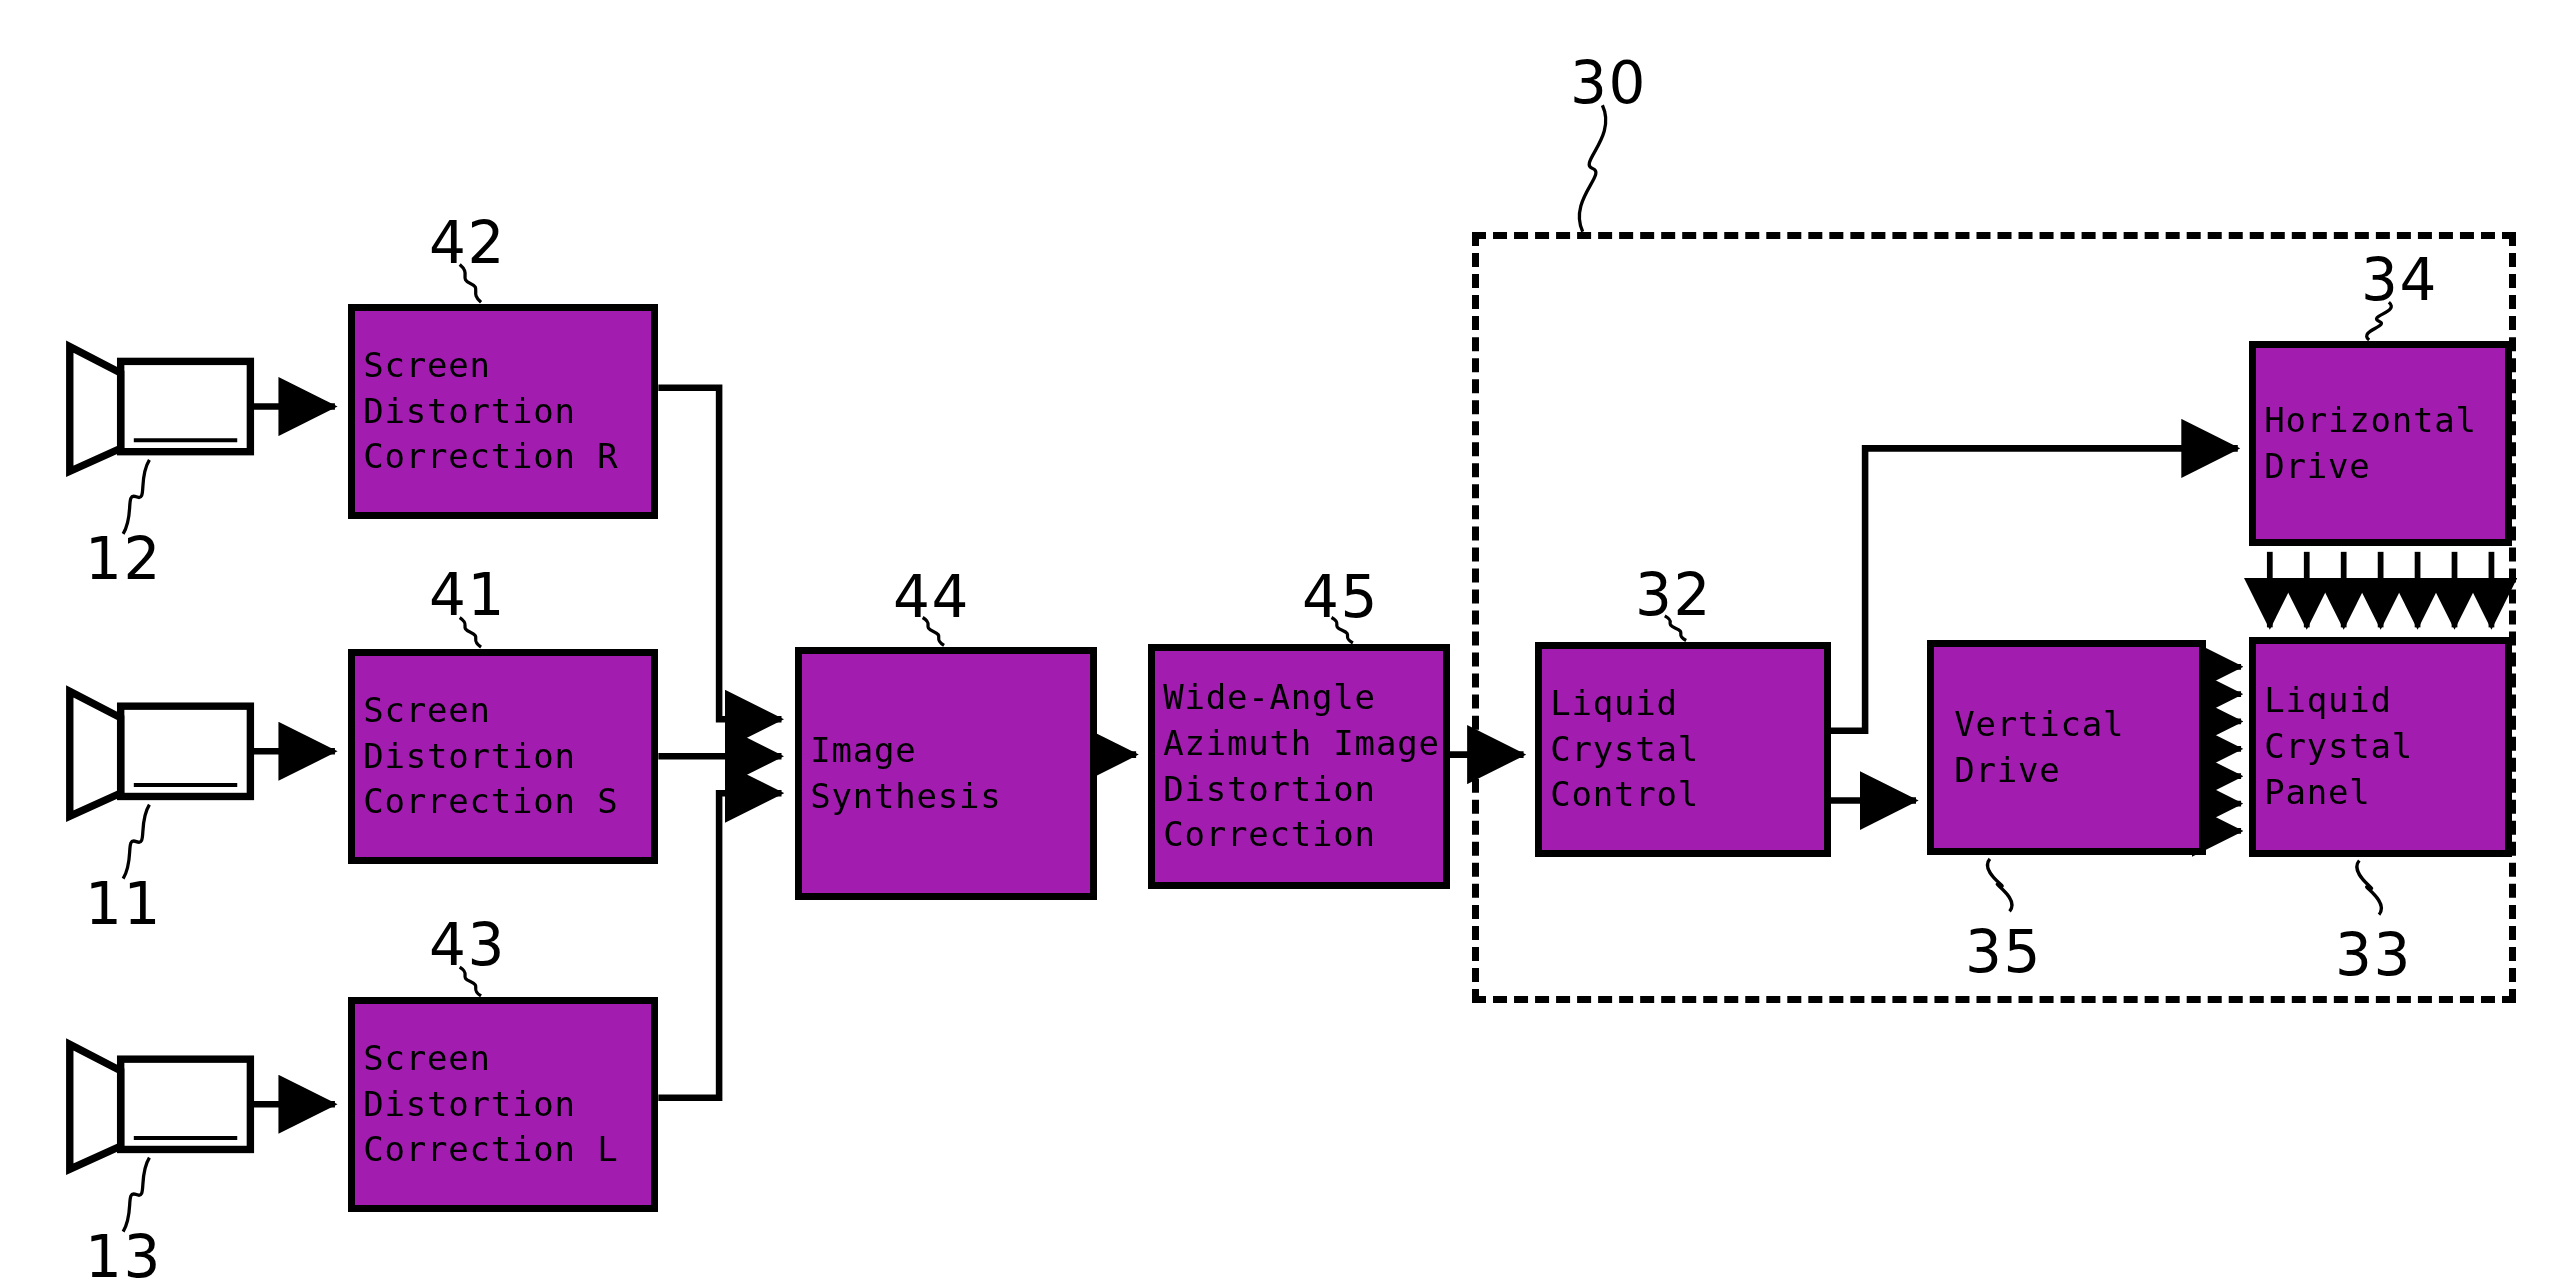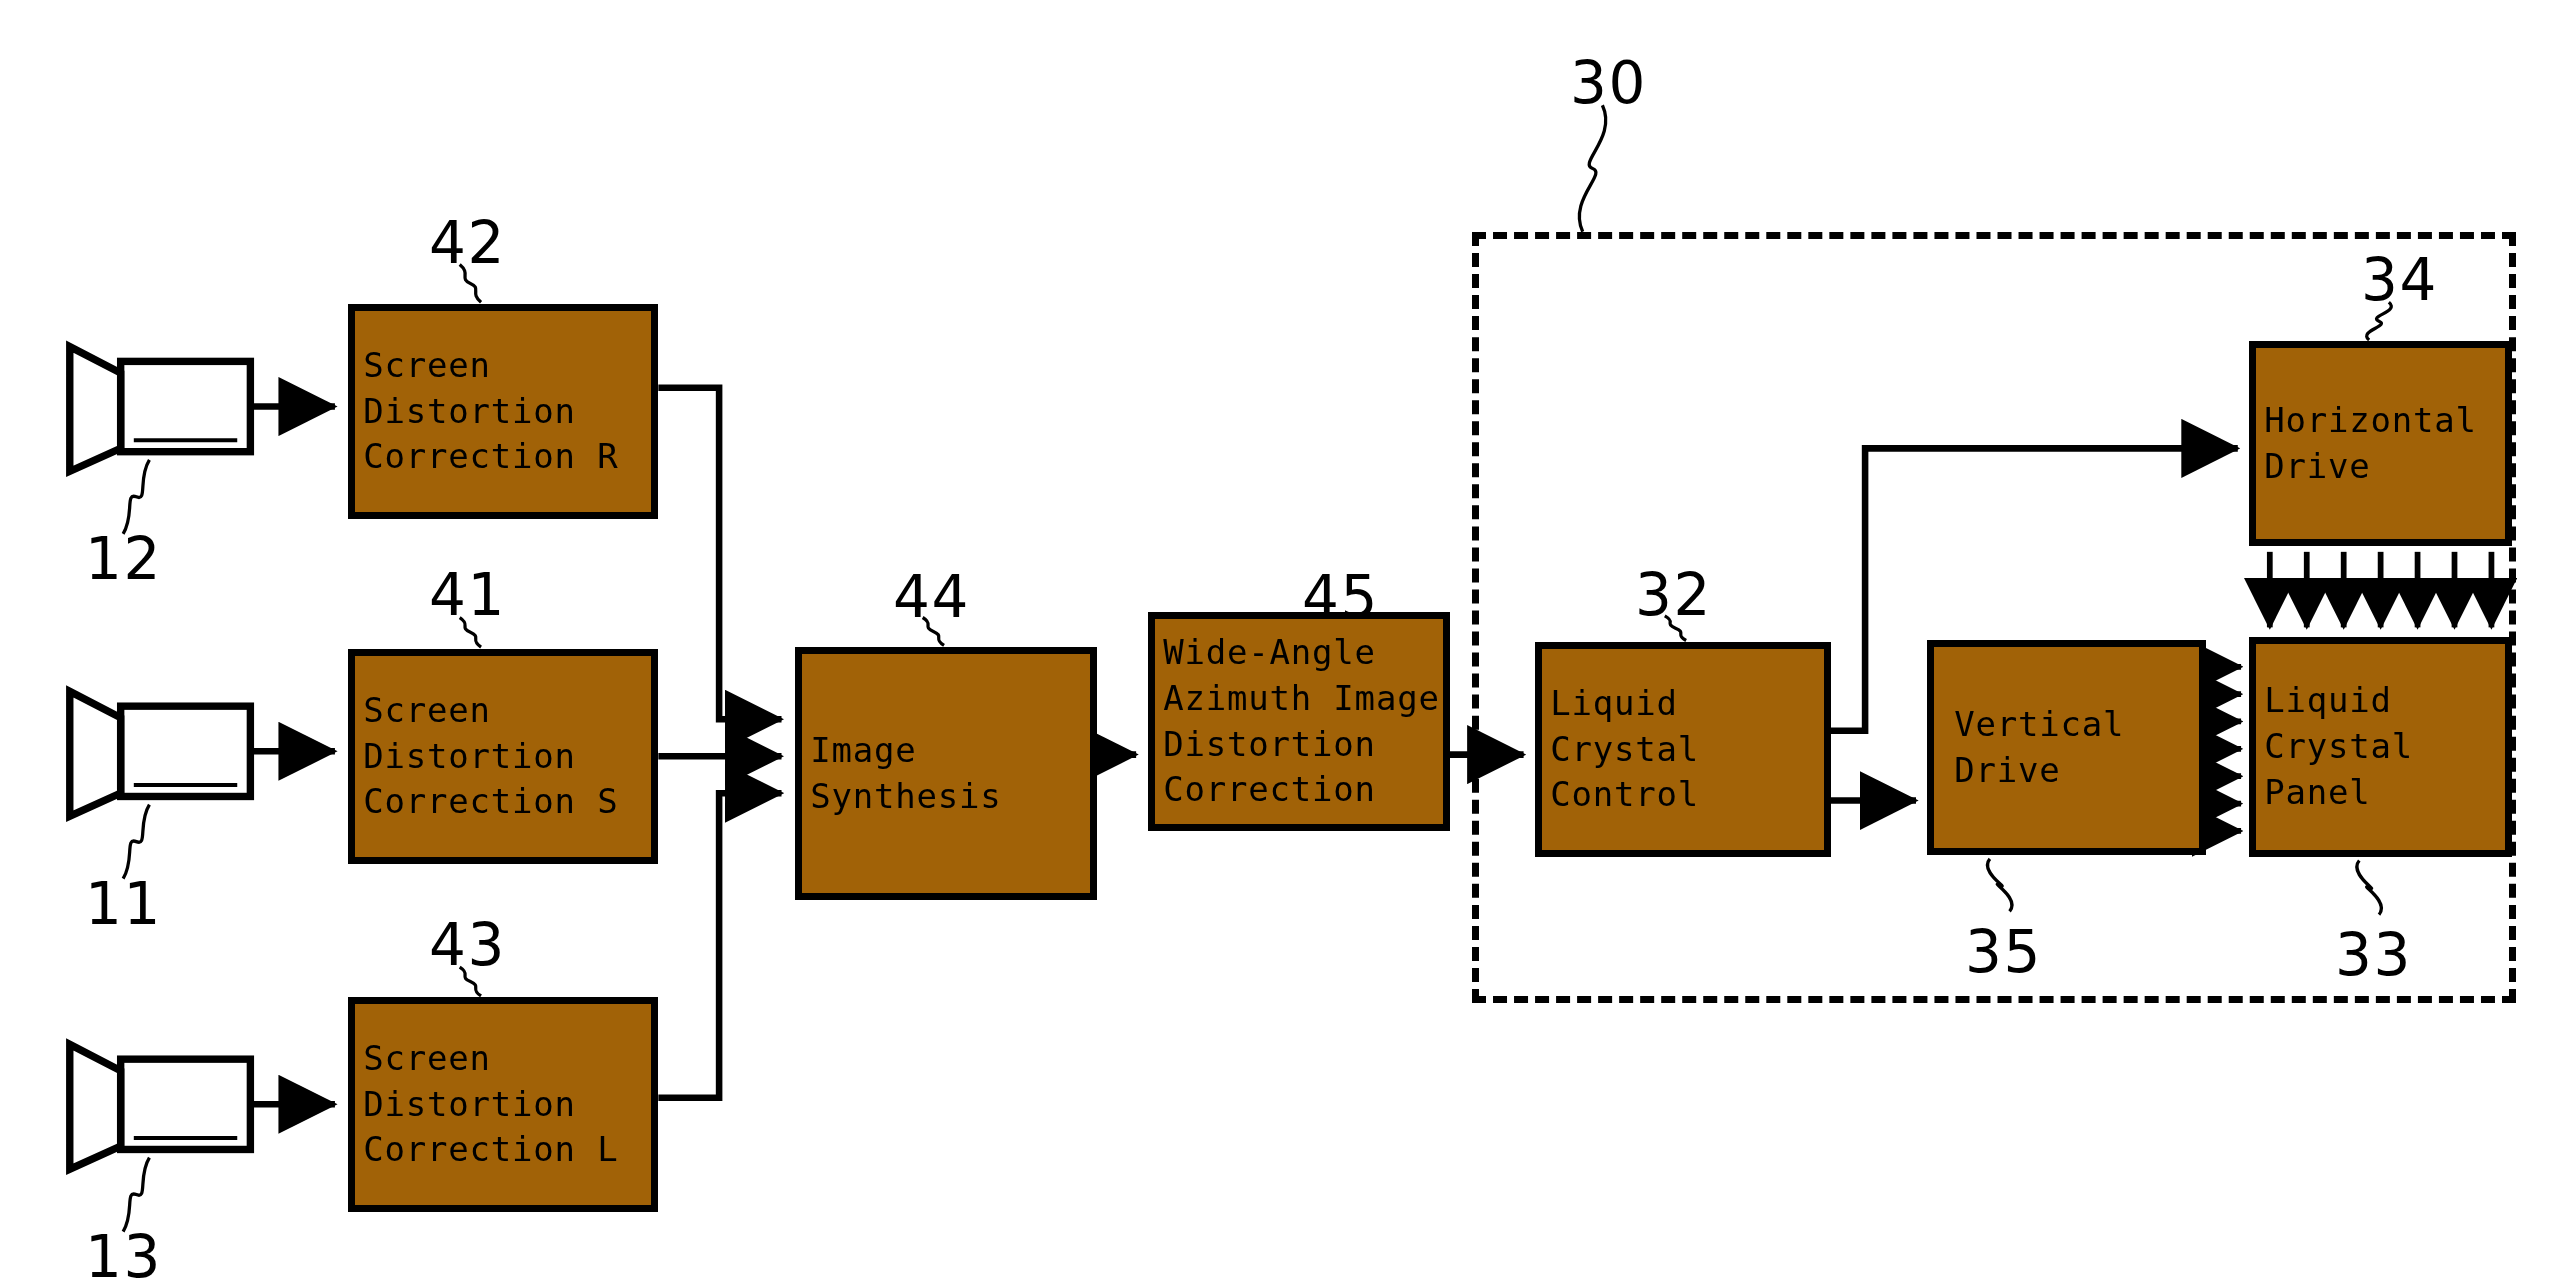--- a/index.html
+++ b/index.html
@@ -1,20 +1,20 @@
 <!DOCTYPE html>
 <html style="font-size:13px"><head>
 <meta charset="utf-8">
 <style>
   html,body{margin:0;padding:0;background:#ffffff;}
   body{width:2576px;height:1281px;overflow:hidden;
        font-family:"DejaVu Sans Mono","Liberation Mono",monospace;color:#000;}
   #stage{position:relative;width:2576px;height:1281px;background:#fff;}
   svg.layer{position:absolute;left:0;top:0;width:2576px;height:1281px;}
-  .blk{position:absolute;border:7.4px solid #000;background:#a16207;box-sizing:border-box;
+  .blk{position:absolute;border:7.4px solid #000;background:#a21caf;box-sizing:border-box;
        display:flex;flex-direction:column;justify-content:center;}
   .blk .ln{font-size:34px;line-height:1.35;letter-spacing:0.8px;white-space:nowrap;padding-left:8.2px;}
   .refnum{position:absolute;font-size:58px;font-family:"DejaVu Sans","Liberation Sans",sans-serif;
           letter-spacing:1.6px;}
   .dashbox{position:absolute;border:7.4px dashed #000;box-sizing:border-box;background:transparent;}
 </style>
 </head>
 <body>
 
 <div id="stage">
@@ -116,21 +116,21 @@
       </div>
       <div class="blk" style="left: 348px; top: 997px; width: 310px; height: 215px;">
         <div class="ln">Screen</div>
         <div class="ln">Distortion</div>
         <div class="ln">Correction L</div>
       </div>
       <div class="blk" style="left: 795px; top: 647px; width: 302px; height: 253px;">
         <div class="ln">Image</div>
         <div class="ln">Synthesis</div>
       </div>
-      <div class="blk" style="left: 1148px; top: 612px; width: 302px; height: 219px;">
+      <div class="blk" style="left: 1148px; top: 644px; width: 302px; height: 245px;">
         <div class="ln">Wide-Angle</div>
         <div class="ln">Azimuth Image</div>
         <div class="ln">Distortion</div>
         <div class="ln">Correction</div>
       </div>
       <div class="blk" style="left: 1535px; top: 642px; width: 296px; height: 215px;">
         <div class="ln">Liquid</div>
         <div class="ln">Crystal</div>
         <div class="ln">Control</div>
       </div>

